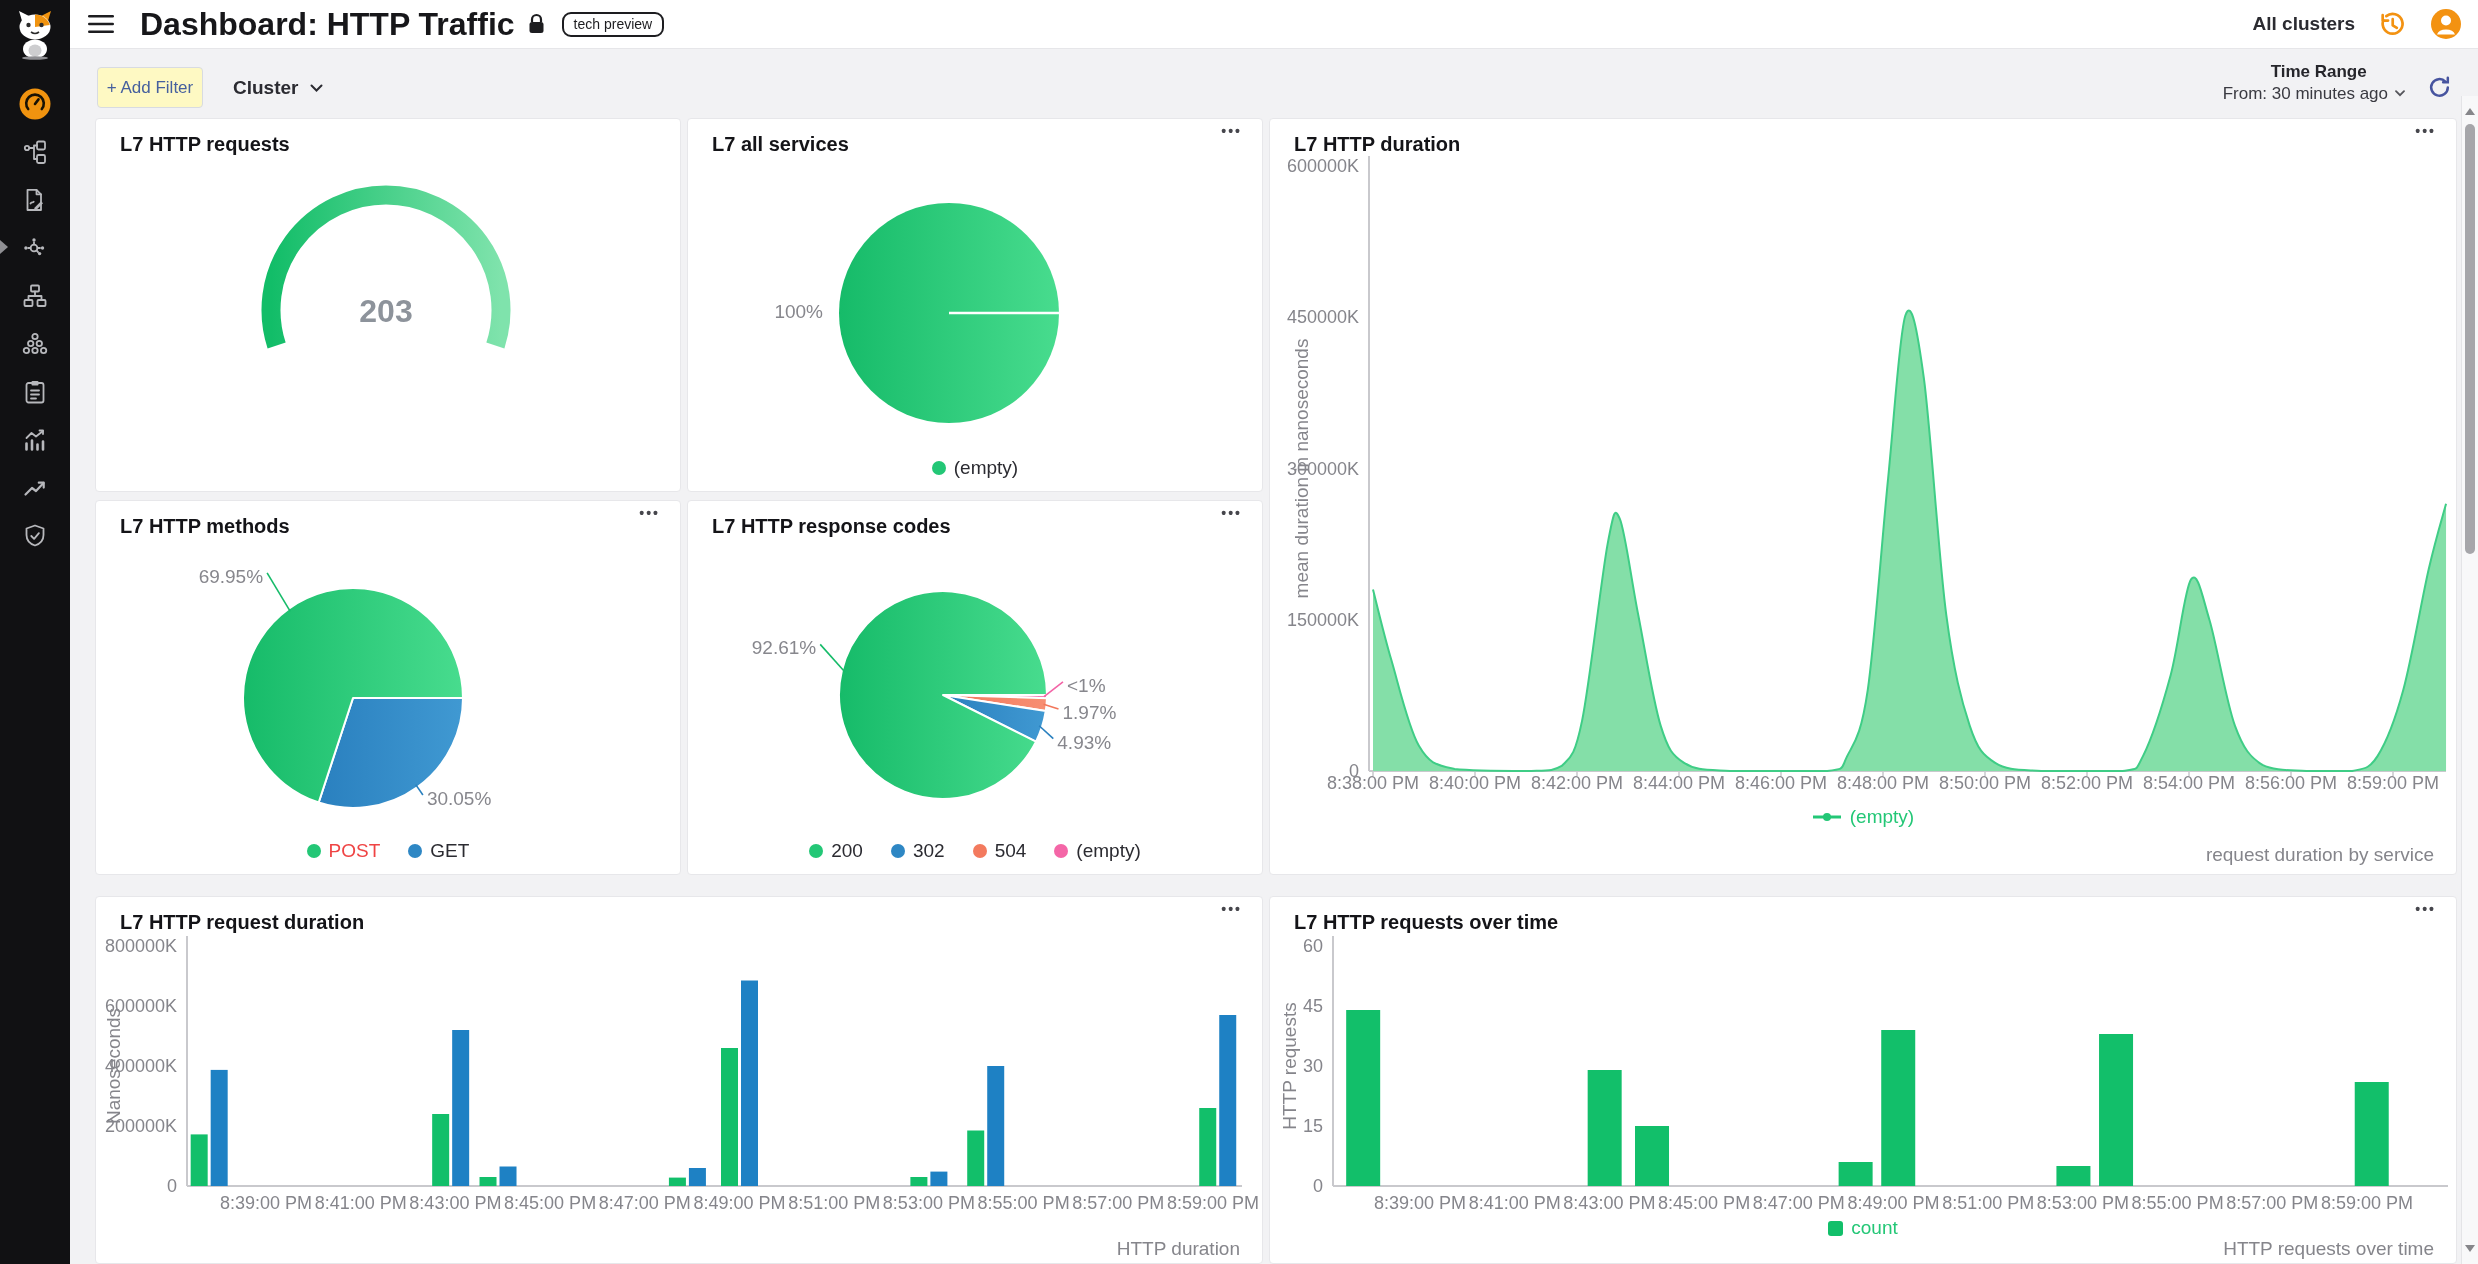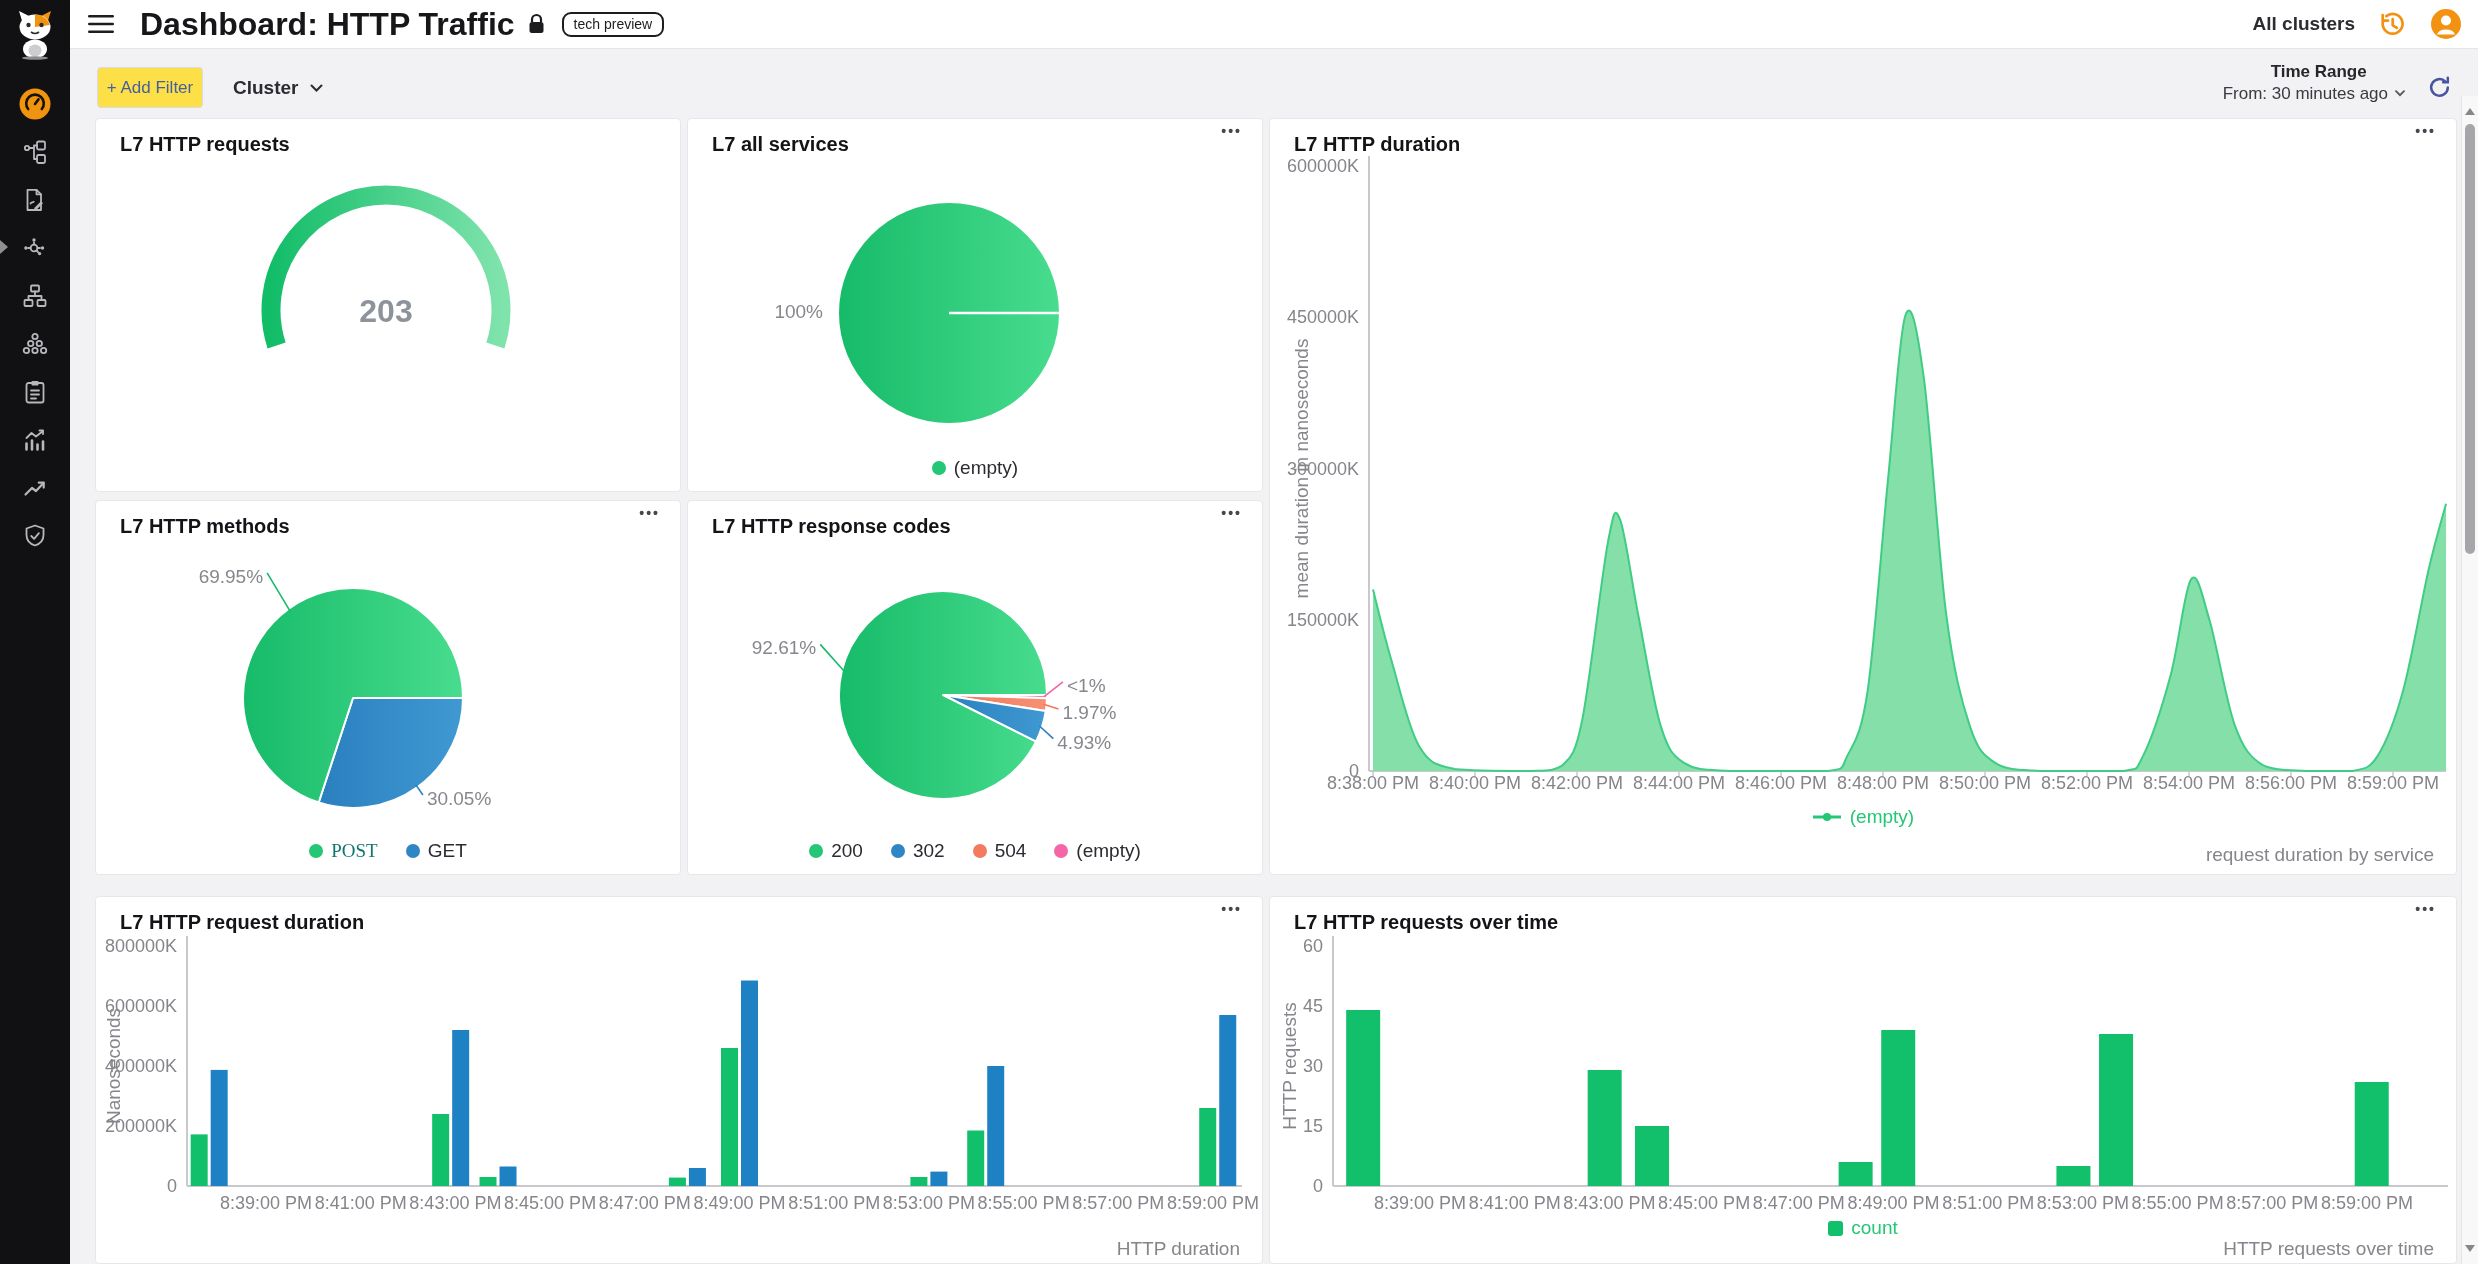--- a/index.html
+++ b/index.html
@@ -18,21 +18,21 @@
   .hamburger{margin-left:18px;cursor:pointer;display:flex;}
   .title{margin-left:26px;font-size:32px;font-weight:700;color:#17171a;}
   .lockwrap{margin-left:12px;display:flex;}
   .badge{margin-left:16px;border:2px solid #1d1d20;border-radius:9px;padding:2px 10px 3px;
          font-size:14px;font-weight:500;color:#1d1d20;}
   .header-right{margin-left:auto;display:flex;align-items:center;gap:22px;margin-right:16px;}
   .clusters{font-size:19px;font-weight:600;color:#2b2b31;cursor:pointer;}
   .hicon{display:flex;cursor:pointer;}
   
   .content{position:absolute;left:70px;top:48px;width:2392px;height:1216px;}
-  .add-filter{position:absolute;left:27px;top:19px;width:106px;height:41px;background:#fde047;
+  .add-filter{position:absolute;left:27px;top:19px;width:106px;height:41px;background:#fef9c3;
               border:1px solid #d8dbe1;border-radius:4px;font-size:17px;font-weight:500;color:#46609e;
               display:flex;align-items:center;justify-content:center;cursor:pointer;
               font-family:"Liberation Sans","DejaVu Sans",sans-serif;}
   .cluster-dd{position:absolute;left:163px;top:19px;height:41px;display:flex;align-items:center;gap:12px;
               font-size:19px;font-weight:600;color:#2b2b31;cursor:pointer;}
   .time-range{position:absolute;right:57px;top:13px;cursor:pointer;}
   .tr-label{font-size:17px;font-weight:700;color:#26262b;line-height:21px;margin-left:48px;}
   .tr-value{font-size:17px;color:#3a3a41;line-height:23px;display:flex;align-items:center;gap:7px;justify-content:flex-end;}
   .refresh{position:absolute;right:9px;top:26px;cursor:pointer;display:flex;}
   
@@ -323,21 +323,21 @@
         <path d="M257 197 L367 197 A110 110 0 0 1 222.67963736427436 301.5089121010849 Z" fill="url(#methods-pie-blue)" stroke="#fff" stroke-width="2" stroke-linejoin="round"></path>
         <path d="M257 197 L222.67963736427436 301.5089121010849 A110 110 0 1 1 367 196.99999999999997 Z" fill="url(#methods-pie-green)" stroke="#fff" stroke-width="2" stroke-linejoin="round"></path>
         <line x1="319.7569687613031" y1="283.66350369038184" x2="326.9007295693849" y2="294.0523501400759" stroke="#2a80bf" stroke-width="1.6"></line>
         <text x="330.9007295693849" y="304.0523501400759" font-size="19" fill="#87878d" text-anchor="start" font-weight="400">30.05%</text>
         <line x1="194.24303123869691" y1="110.33649630961816" x2="171.09927043061504" y2="71.94764985992418" stroke="#16bb69" stroke-width="1.6"></line>
         <text x="167.09927043061504" y="81.94764985992418" font-size="19" fill="#87878d" text-anchor="end" font-weight="400">69.95%</text>
       </svg>
     <div class="legend" style="bottom:12px;">
         <div class="item">
           <span class="mk dot" style="background: rgb(35, 199, 118);"></span>
-          <span style="color: #0f766e; font-family: Liberation Serif, serif;">POST</span>
+          <span style="color: #ef4444;">POST</span>
         </div>
         <div class="item">
           <span class="mk dot" style="background: rgb(46, 135, 196);"></span>
           <span style="color: rgb(43, 43, 49);">GET</span>
         </div>
       </div>
   </section>
 
   <section class="panel" style="left:617px;top:452px;width:576px;height:375px;">
     <h3 class="p-title">L7 HTTP response codes</h3>

